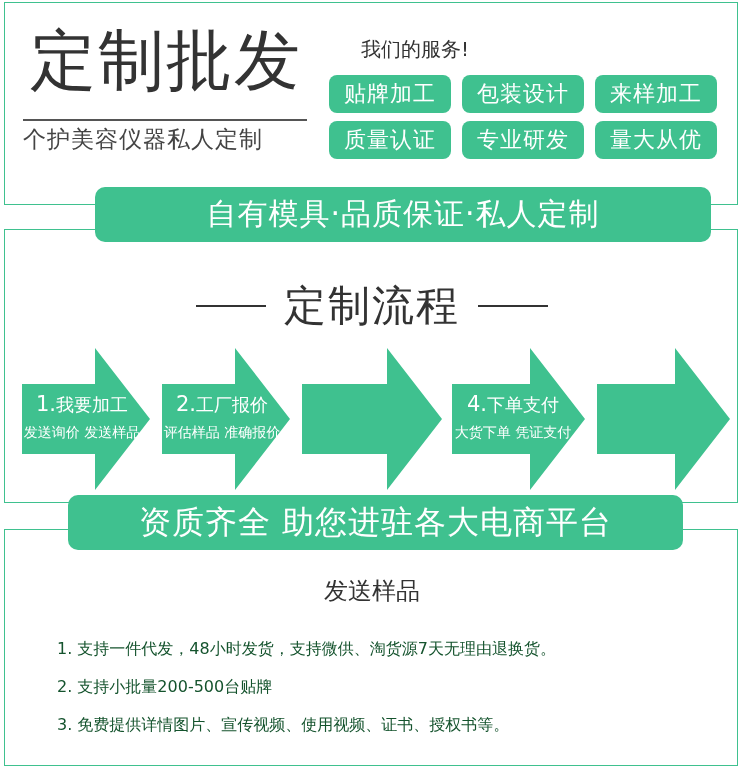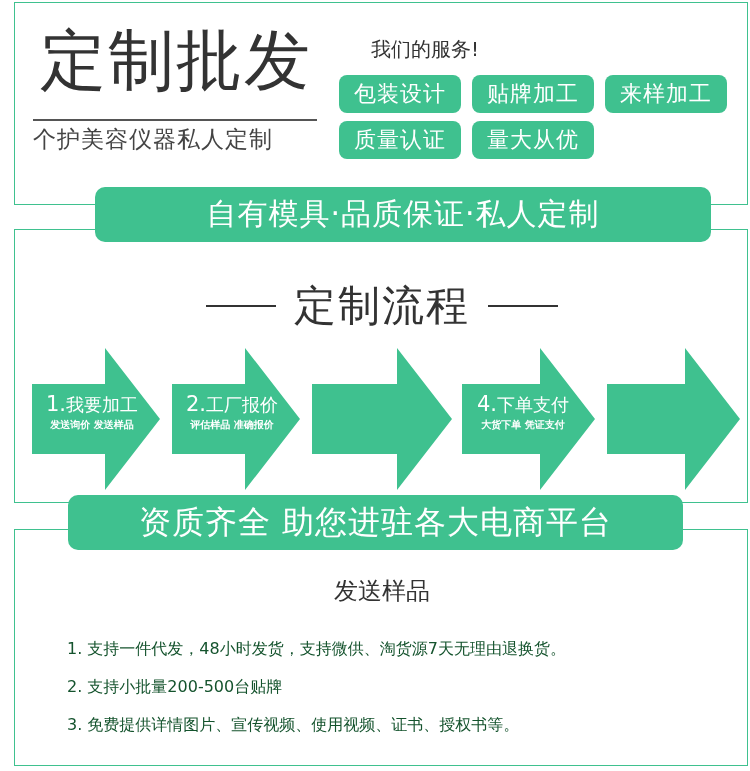--- a/index.html
+++ b/index.html
@@ -1,19 +1,19 @@
 <!DOCTYPE html>
 <html><head>
 <meta charset="utf-8">
 <style>
   * { box-sizing: border-box; margin: 0; padding: 0; }
   html, body { width: 750px; height: 771px; background: #ffffff; overflow: hidden; }
   body { position: relative; font-family: "DejaVu Sans", "Liberation Sans", sans-serif; color: #333333; }
 
-  .panel { position: absolute; left: 14px; width: 734px; border: 1.5px solid #3fc18f; background: #fff; }
+  .panel { position: absolute; left: 4px; width: 734px; border: 1.5px solid #3fc18f; background: #fff; }
   #panel1 { top: 2px; height: 203px; }
   #panel2 { top: 229px; height: 274px; }
   #panel3 { top: 529px; height: 237px; }
 
   .banner { position: absolute; background: #3fc18f; color: #fff; border-radius: 10px;
             display: flex; align-items: center; justify-content: center; white-space: nowrap; }
   #banner1 { left: 95px; top: 187px; width: 616px; height: 55px; font-size: 30px; letter-spacing: 1px; }
   #banner2 { left: 68px; top: 495px; width: 615px; height: 55px; font-size: 32px; letter-spacing: 1px; }
 
   
@@ -31,40 +31,41 @@
   .heading-line { width: 70px; height: 1.5px; background: #333; }
   #process-heading { top: 40px; }
   #process-heading .heading-text { font-size: 42px; margin: 8px 18px; color: #333; letter-spacing: 2px; }
 
   .steps { position: absolute; left: 17px; top: 118px; width: 710px; height: 142px; }
   .step { position: absolute; top: 0; width: 128px; height: 142px; }
   .step svg { position: absolute; left: 0; top: 0; }
   .step-text { position: absolute; left: 0; top: 45px; width: 120px; color: #fff; text-align: center; }
   .step-title { font-size: 18px; white-space: nowrap; line-height: 22px; }
   .step-num { font-size: 21px; }
-  .step-desc { font-size: 10px; white-space: nowrap; margin-top: 2px; font-weight: bold; }
+  .step-desc { font-size: 14px; white-space: nowrap; margin-top: 8px; }
 
   
   #agent-heading { position: absolute; top: 45px; left: 0; width: 734px; text-align: center; font-size: 24px; color: #333; }
   .points { position: absolute; left: 52px; top: 107px; }
   .point { font-size: 16px; color: #14532d; height: 38px; line-height: 24px; white-space: nowrap; }
 </style>
 </head>
 <body>
 
 <div class="panel" id="panel1">
   <div class="main-title">定制批发</div>
   <div class="title-rule" style="left:18px;"></div>
   <div class="subtitle" style="left:18px;">个护美容仪器私人定制</div>
   <div class="services-heading" style="left:324px;margin-left:32px;">我们的服务!</div>
   <div class="tags" style="left:324px;">
+    <div class="tag">贴牌加工</div>
     <div class="tag">包装设计</div>
-    <div class="tag">贴牌加工</div>
     <div class="tag">来样加工</div>
     <div class="tag">质量认证</div>
+    <div class="tag">专业研发</div>
     <div class="tag">量大从优</div>
   </div>
 </div>
 
 <div class="panel" id="panel2">
   <div class="section-heading" id="process-heading">
     <span class="heading-line"></span>
     <span class="heading-text">定制流程</span>
     <span class="heading-line"></span>
   </div>

